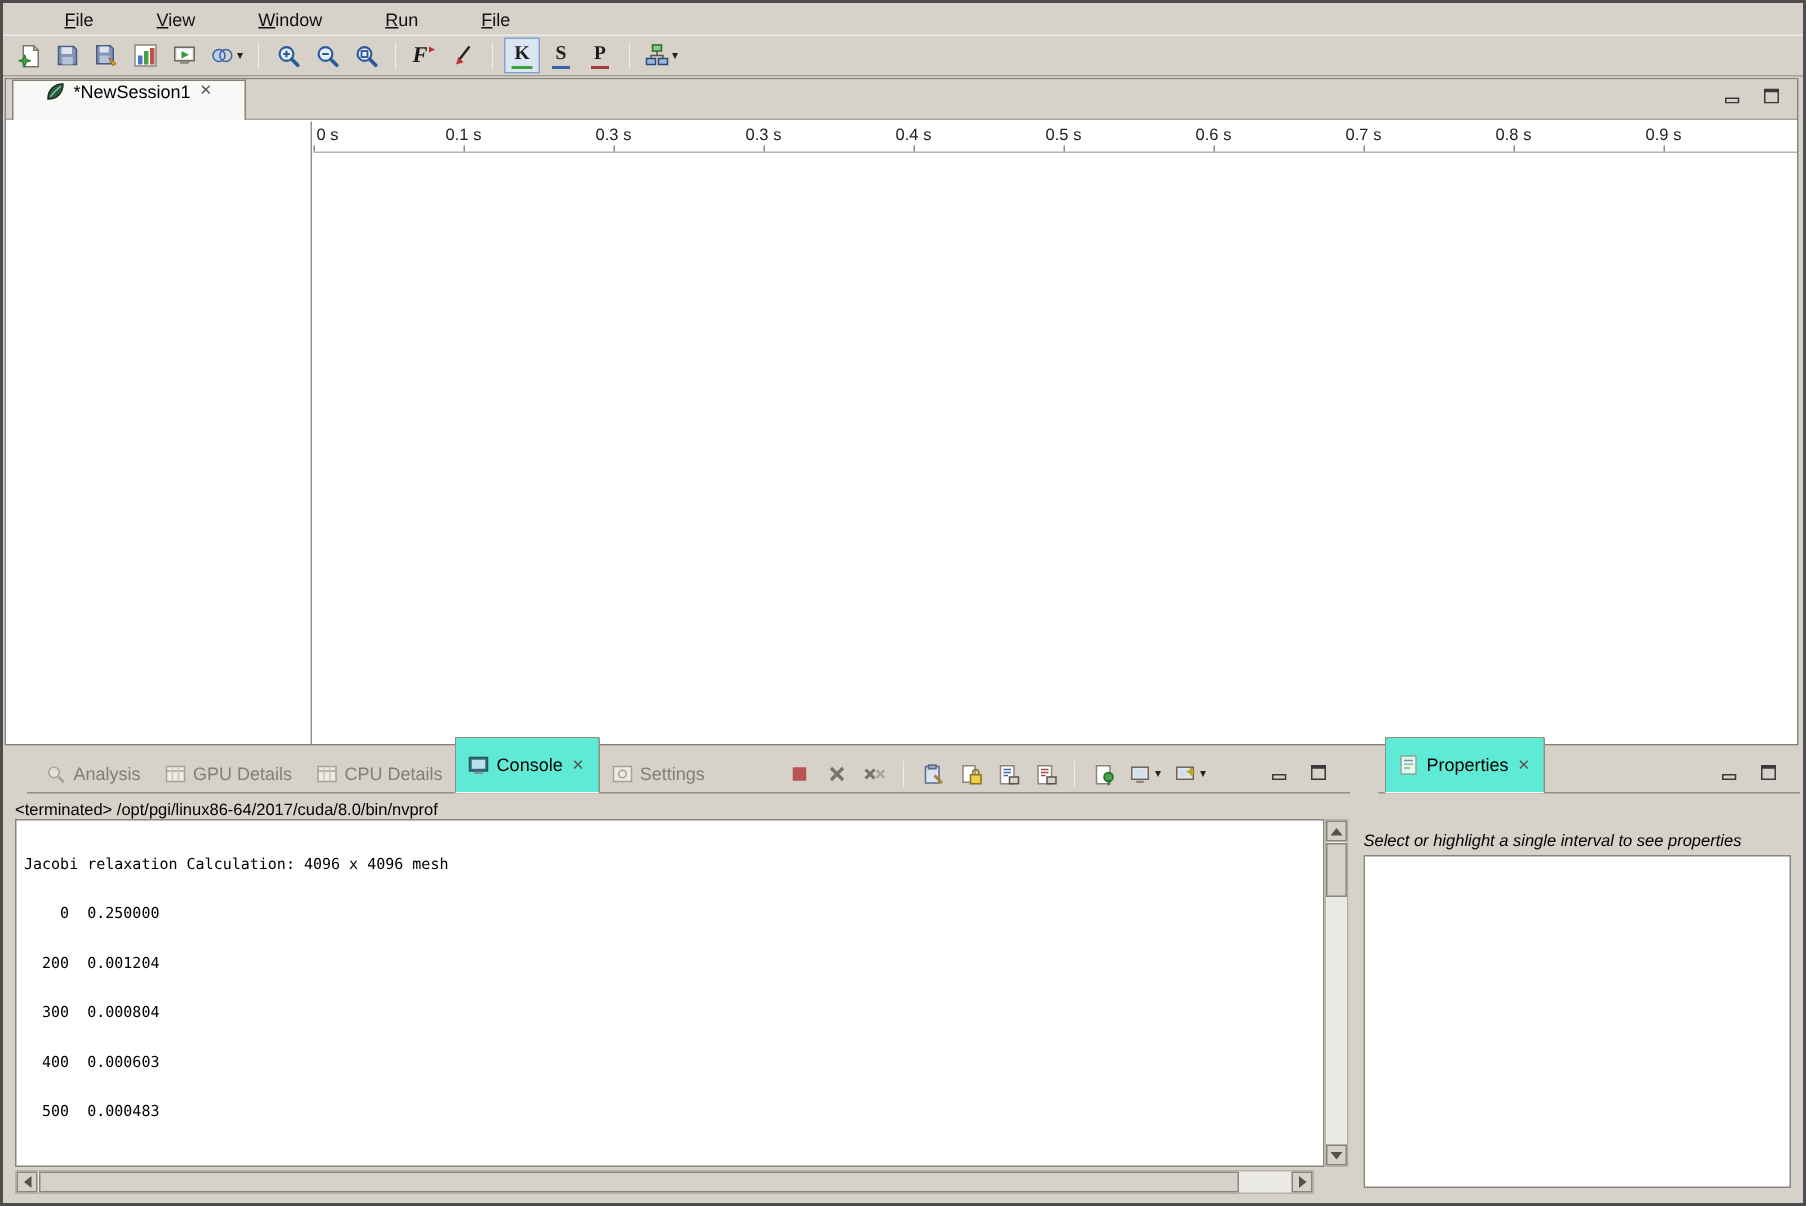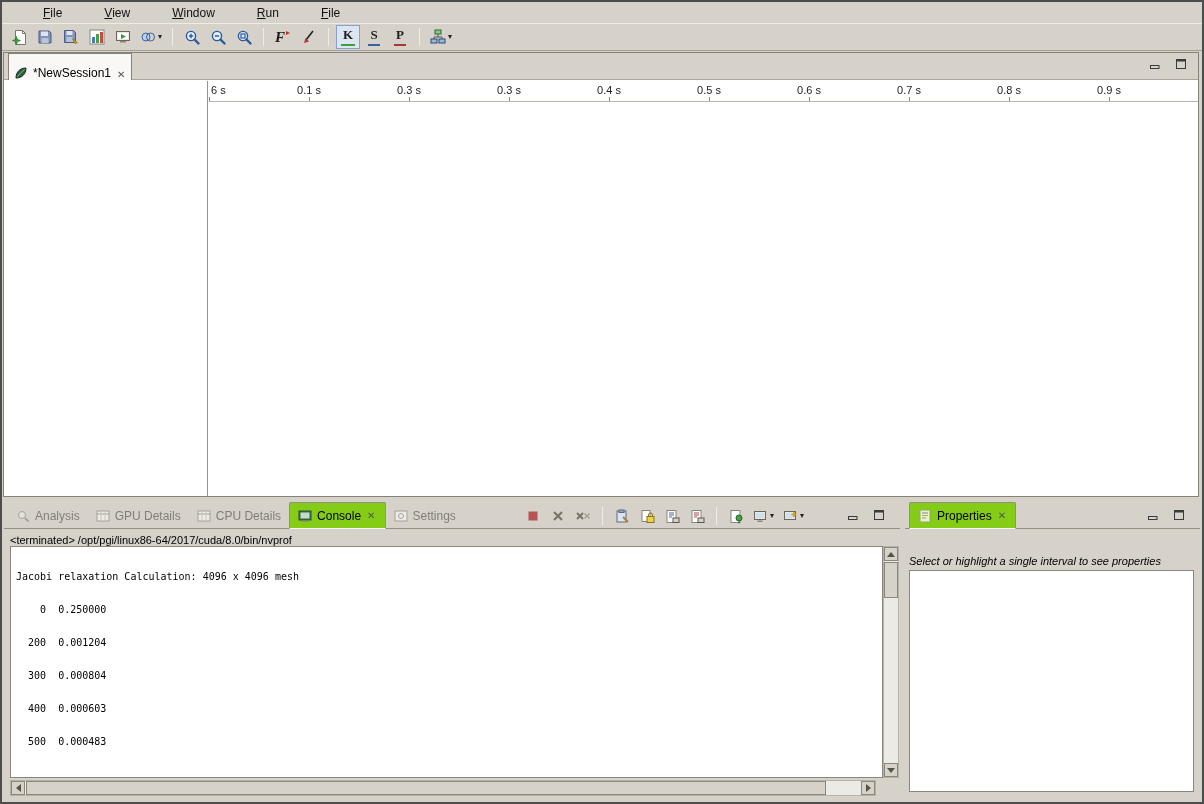--- a/index.html
+++ b/index.html
@@ -30,46 +30,46 @@
   .ul-green  { border-bottom:2px solid #3aa33a; }
   .ul-blue   { border-bottom:2px solid #3a62a8; }
   .ul-red    { border-bottom:2px solid #a33a3a; }
 
   
   .editor { position:absolute; left:1px; top:50px; width:1196px; height:445px;
             background:#ffffff; border:1px solid #868278; }
   .editor-header { position:absolute; top:0; left:0; right:0; height:27px;
                    background:#d6d2ca; border-bottom:1px solid #aaa69e; }
   .etab { position:absolute; left:4px; top:0; height:27px; z-index:2;
-          display:flex; align-items:flex-end; gap:5px; padding:0 5px;
+          display:flex; align-items:flex-start; gap:5px; padding:0 21px;
           background:#f9f8f6; border:1px solid #868278; border-bottom:none; font-size:12px; color:#000; }
   .close { font-size:10px; color:#555; padding:0 1px; cursor:default; }
   .wb { position:absolute; top:5px; right:10px; display:flex; gap:12px; z-index:3; }
   .wbtn { width:14px; height:12px; display:flex; align-items:center; justify-content:center; }
 
   .ruler { position:absolute; left:205px; top:28px; right:0; height:21px;
            background:#fff; border-bottom:1px solid #b8b4ac; }
   .rlabel { position:absolute; top:3px; font-size:11px; color:#222;
             transform:translateX(-50%); white-space:nowrap; }
   .rlabel.first { transform:none; }
   .rtick { position:absolute; bottom:0; width:1px; height:4px; background:#8a867c; }
   .names { position:absolute; left:0; top:28px; width:204px; bottom:0;
            background:#fff; border-right:1px solid #989488; }
   .tlcanvas { position:absolute; left:205px; top:50px; right:0; bottom:0; background:#fff; }
 
   
   .bl { position:absolute; left:0; top:500px; width:898px; height:298px; }
   .pr { position:absolute; left:901px; top:500px; width:297px; height:298px; }
-  .tabbar { position:absolute; top:0; left:2px; right:0; height:27px;
+  .tabbar { position:absolute; top:0; left:16px; right:0; height:27px;
             border-bottom:1px solid #928e84; display:flex; align-items:flex-end; padding-left:4px; }
   .tab { height:25px; display:flex; align-items:center; gap:5px; padding:0 8px;
          font-size:12px; color:#827e76; white-space:nowrap; cursor:default; }
   .tab .ticon { opacity:.8; }
-  .tab.active { background:#84cc16; border:1px solid #928e84; border-bottom:1px solid #fbfaf8;
-                color:#000; height:27px; margin-bottom:-1px; border-radius:2px 2px 0 0; }
+  .tab.active { background:#5eead4; border:1px solid #928e84; border-bottom:1px solid #fbfaf8;
+                color:#000; height:38px; margin-bottom:-1px; border-radius:2px 2px 0 0; }
   .ctb { position:absolute; left:520px; top:2px; height:24px; display:flex; align-items:center; gap:3px; }
   .ctb .tb { height:22px; min-width:22px; }
   .wb2 { position:absolute; top:7px; right:14px; display:flex; gap:12px; }
 
   .statusline { position:absolute; top:32px; left:8px; font-size:11px; color:#000; white-space:pre; }
   .cbox { position:absolute; left:8px; top:44px; width:873px; height:232px;
           background:#fff; border:1px solid #8a867c; overflow:hidden; }
   .ctext { position:absolute; top:2px; left:5px; right:0; bottom:0;
            font-family:"DejaVu Sans Mono", monospace; font-size:10px; line-height:11px;
            white-space:pre; color:#000; }
@@ -232,21 +232,21 @@
         <span class="wbtn">
             <svg width="10" height="10" viewBox="0 0 10 10">
               <rect x="0.5" y="0.5" width="9" height="9" fill="none" stroke="#3a3a3a"></rect>
               <line x1="0.5" y1="1.5" x2="9.5" y2="1.5" stroke="#3a3a3a" stroke-width="2"></line>
             </svg>
           </span>
       </div>
     </div>
 
     <div class="ruler">
-      <span class="rlabel first" style="left:2px">6 s</span>
+      <span class="rlabel first" style="left:2px">0 s</span>
       <span class="rlabel" style="left:100px">0.1 s</span>
       <span class="rlabel" style="left:200px">0.3 s</span>
       <span class="rlabel" style="left:300px">0.3 s</span>
       <span class="rlabel" style="left:400px">0.4 s</span>
       <span class="rlabel" style="left:500px">0.5 s</span>
       <span class="rlabel" style="left:600px">0.6 s</span>
       <span class="rlabel" style="left:700px">0.7 s</span>
       <span class="rlabel" style="left:800px">0.8 s</span>
       <span class="rlabel" style="left:900px">0.9 s</span>
       <span class="rtick" style="left:0"></span>

